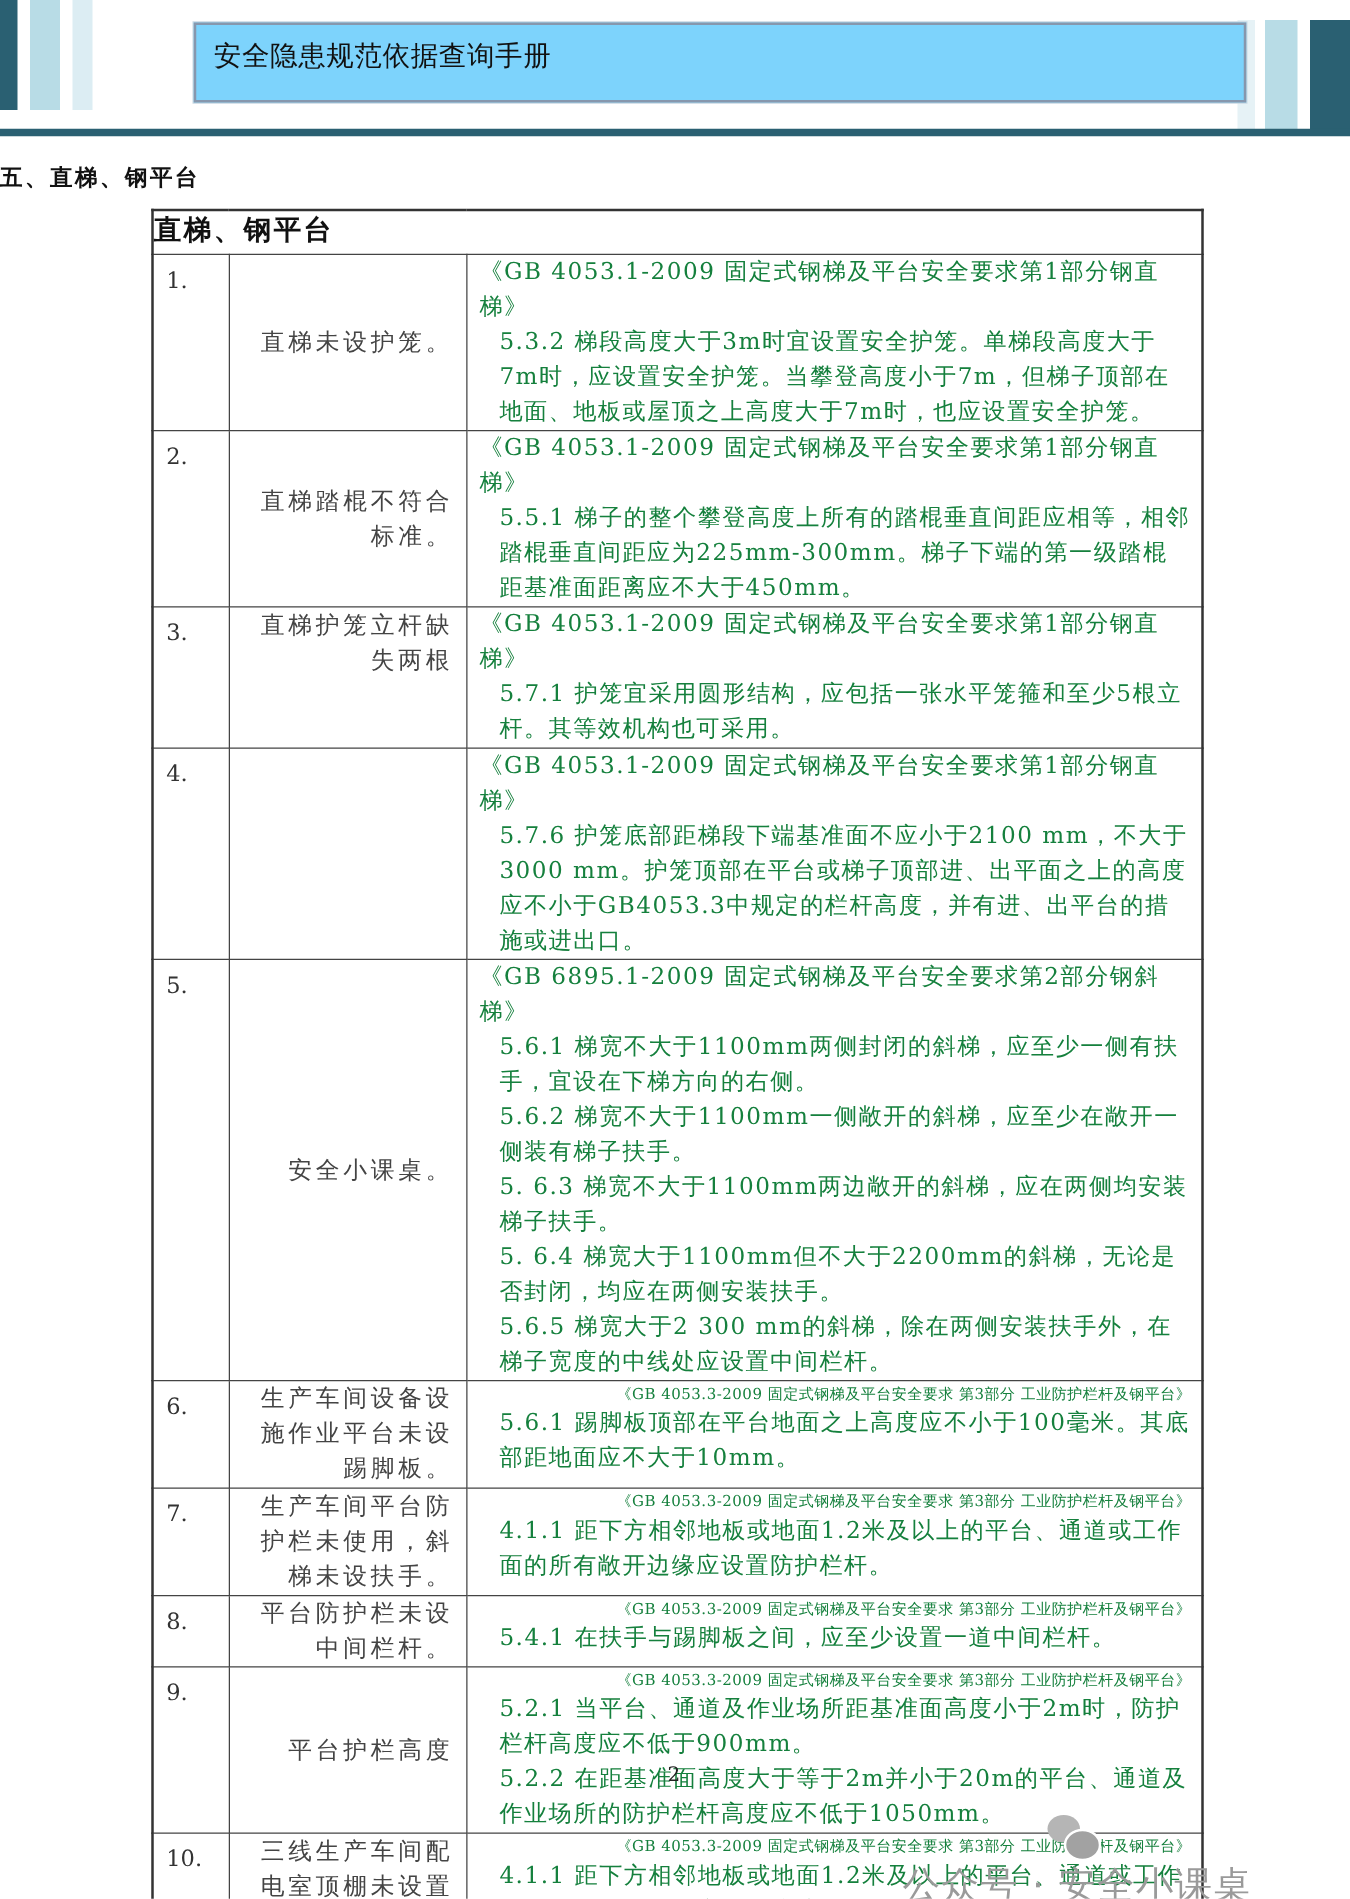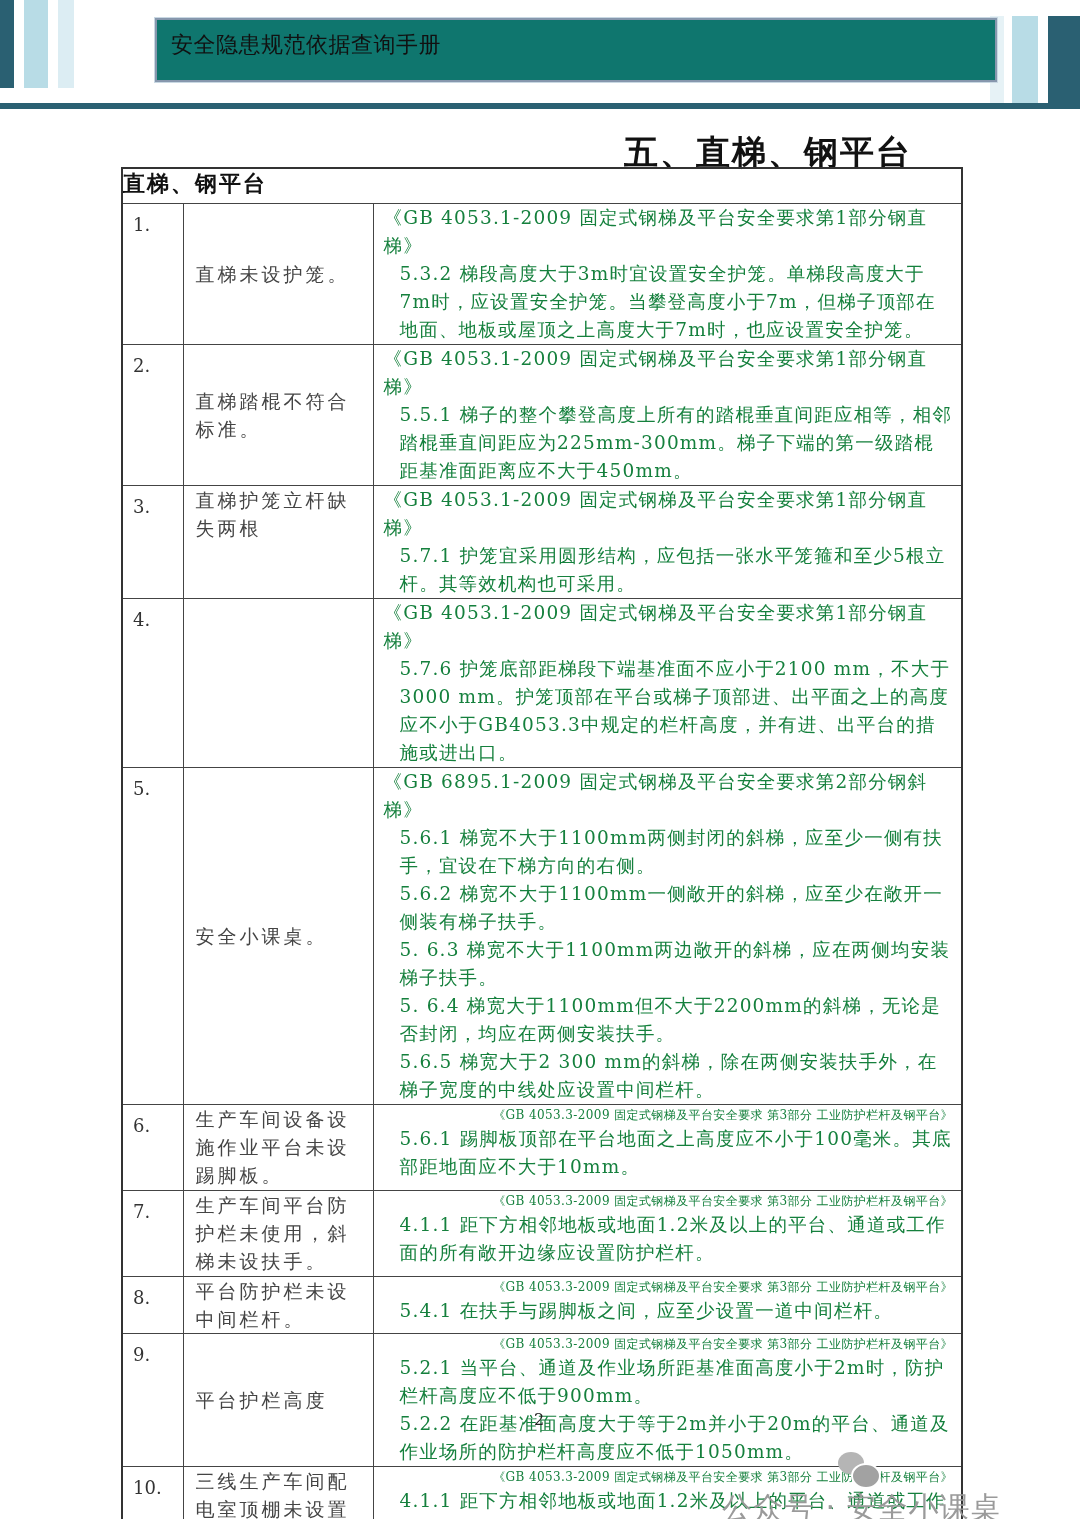--- a/index.html
+++ b/index.html
@@ -10,37 +10,37 @@
   .stripe { position: absolute; }
   .s-l1 { left: 0; top: 0; width: 14px; height: 88px; background: #2a6072; }
   .s-l2 { left: 24px; top: 0; width: 24px; height: 88px; background: #b8dce6; }
   .s-l3 { left: 58px; top: 0; width: 16px; height: 88px; background: #dcedf3; }
   .s-r1 { left: 1012px; top: 16px; width: 26px; height: 88px; background: #b8dce6; }
   .s-r2 { left: 1048px; top: 16px; width: 32px; height: 92px; background: #2a6072; }
   .s-r3 { left: 990px; top: 16px; width: 14px; height: 88px; background: #e6f2f6; }
   .s-bottom { left: 0; top: 103px; width: 1080px; height: 6px; background: #2a6072; }
 
   .header-box { position: absolute; left: 155px; top: 18px; width: 838px; height: 60px;
-                border: 2px solid #8797ad; background: #0f766e; box-shadow: 0 0 0 1px #c9d8e3; }
+                border: 2px solid #8797ad; background: #7dd3fc; box-shadow: 0 0 0 1px #c9d8e3; }
   .header-title { position: absolute; left: 14px; top: 10px; font-family: "DejaVu Sans", sans-serif;
                   font-size: 22px; color: #111; letter-spacing: 0.5px; }
 
-  .section-title { position: absolute; left: 0; top: 130px; width: 912px; text-align: right;
-                   font-size: 34px; font-weight: bold; color: #111; letter-spacing: 2px; }
+  .section-title { position: absolute; left: 0; top: 130px; width: 912px; text-align: left;
+                   font-size: 18px; font-weight: bold; color: #111; letter-spacing: 2px; }
 
   table.main { position: absolute; left: 121px; top: 167px; width: 840px;
                border-collapse: collapse; border: 2px solid #333; table-layout: fixed; }
   table.main td, table.main th { border: 1.5px solid #444; vertical-align: top; padding: 0; }
   .cap th { height: 34px; font-size: 22px; font-weight: bold; text-align: left; vertical-align: middle;
             letter-spacing: 2px; color: #111; }
   col.c-no { width: 61px; } col.c-issue { width: 190px; } col.c-basis { width: 589px; }
 
   .no { font-size: 18px; padding: 10px 0 0 10px !important; color: #333; }
   .issue { font-size: 19px; padding: 0 10px 0 12px !important; color: #444; letter-spacing: 3px;
-           line-height: 28px; vertical-align: middle !important; }
+           line-height: 28px; vertical-align: middle !important; text-align: right; }
   .issue.top { vertical-align: top !important; padding-top: 0 !important; }
   .basis { font-size: 18.5px; line-height: 28px; color: #15803d; padding: 0 8px 0 10px !important;
            letter-spacing: 1.2px; }
   .std { display: block; }
   .std.small { font-size: 12px; line-height: 20px; letter-spacing: 0.4px; text-align: right; }
   .clause { display: block; margin-left: 16px; }
 
   .page-num { position: absolute; left: 534px; top: 1410px; font-size: 16px; color: #222; }
   .watermark { position: absolute; left: 722px; top: 1452px; display: flex; align-items: center;
                font-family: "DejaVu Sans", sans-serif; font-size: 30px; color: #9a9a9a; letter-spacing: 1px; flex-direction: column; }

